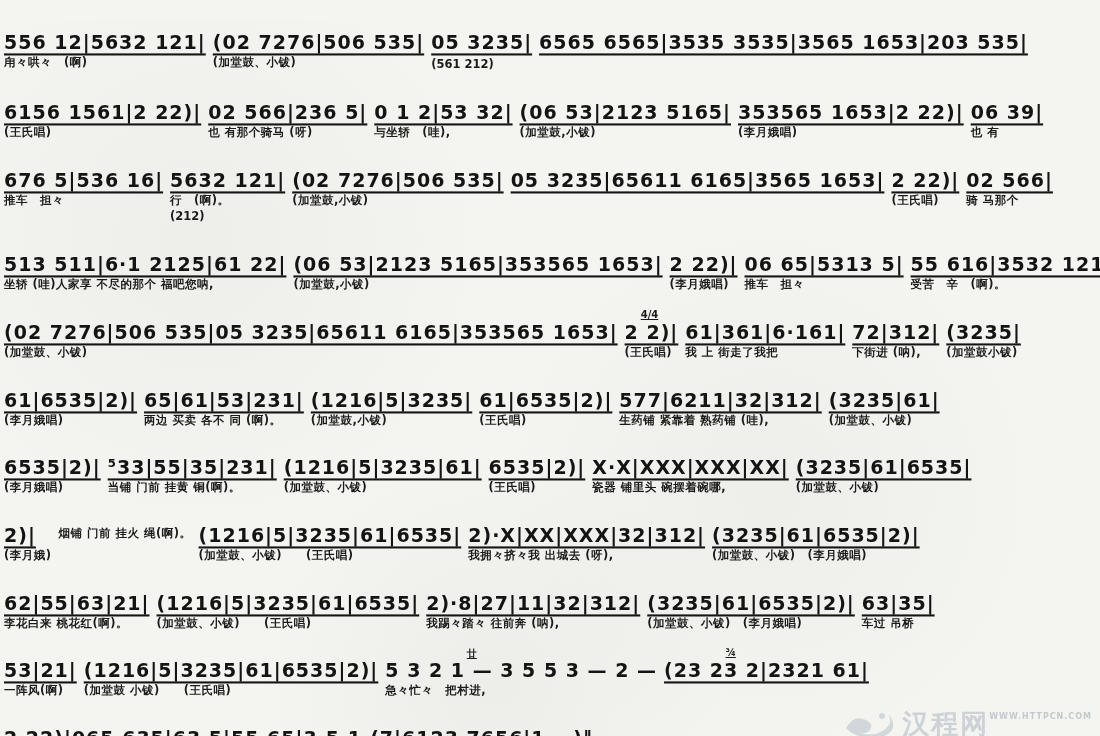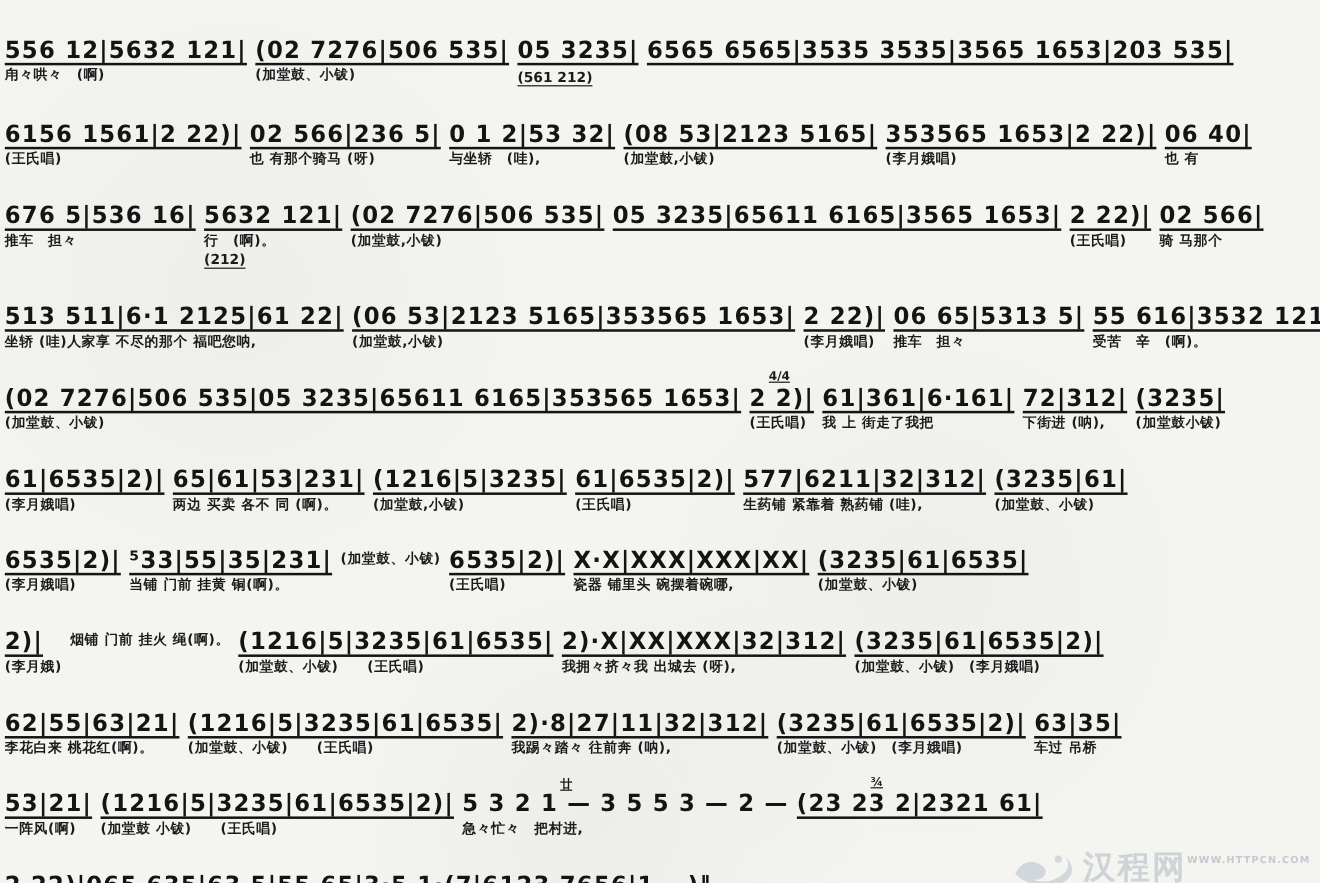--- a/index.html
+++ b/index.html
@@ -41,21 +41,21 @@
     line-height:1.15;
     transform:scaleY(1.04);
   }
   .measure-segment.plain .notation-text{text-decoration:none;}
   .lyric-text{
     font-size:11.5px;font-weight:600;letter-spacing:0.5px;
     margin-top:2px;line-height:1.1;color:#1b1b1b;text-align:center;
   }
   .sub-notation{
     font-size:11.5px;font-weight:700;margin-top:3px;
-    text-decoration:underline;text-underline-offset:3px;color:#1b1b1b;
+    text-underline-offset:3px;color:#1b1b1b;
   }
   .time-mark{
     position:absolute;top:-13px;left:30%;
     font-size:10px;font-weight:700;color:#1b1b1b;text-decoration:underline;
   }
   .watermark{
     position:absolute;right:8px;bottom:16px;
     display:flex;align-items:center;gap:6px;opacity:0.85;
   }
   .wm-icon{width:52px;height:34px;}
@@ -115,33 +115,33 @@
 
   </div>
           <div class="measure-segment">
 
     <span class="notation-text">0 1 2|53 32|</span>
     <span class="lyric-text">与坐轿　(哇),</span>
 
   </div>
           <div class="measure-segment">
 
-    <span class="notation-text">(08 53|2123 5165|</span>
+    <span class="notation-text">(06 53|2123 5165|</span>
     <span class="lyric-text">(加堂鼓,小钹)</span>
 
   </div>
           <div class="measure-segment">
 
     <span class="notation-text">353565 1653|2 22)|</span>
     <span class="lyric-text">(李月娥唱)</span>
 
   </div>
           <div class="measure-segment">
 
-    <span class="notation-text">06 40|</span>
+    <span class="notation-text">06 39|</span>
     <span class="lyric-text">也 有</span>
 
   </div>
         </div>
   </div>
       <div class="score-line">
     <div class="line-segments">
           <div class="measure-segment">
 
     <span class="notation-text">676 5|536 16|</span>
@@ -296,20 +296,21 @@
 
   </div>
           <div class="measure-segment">
 
     <span class="notation-text">⁵33|55|35|231|</span>
     <span class="lyric-text">当铺 门前 挂黄 铜(啊)。</span>
 
   </div>
           <div class="measure-segment">
 
+    <span class="notation-text">(1216|5|3235|61|</span>
     <span class="lyric-text">(加堂鼓、小钹)</span>
 
   </div>
           <div class="measure-segment">
 
     <span class="notation-text">6535|2)|</span>
     <span class="lyric-text">(王氏唱)</span>
 
   </div>
           <div class="measure-segment">

